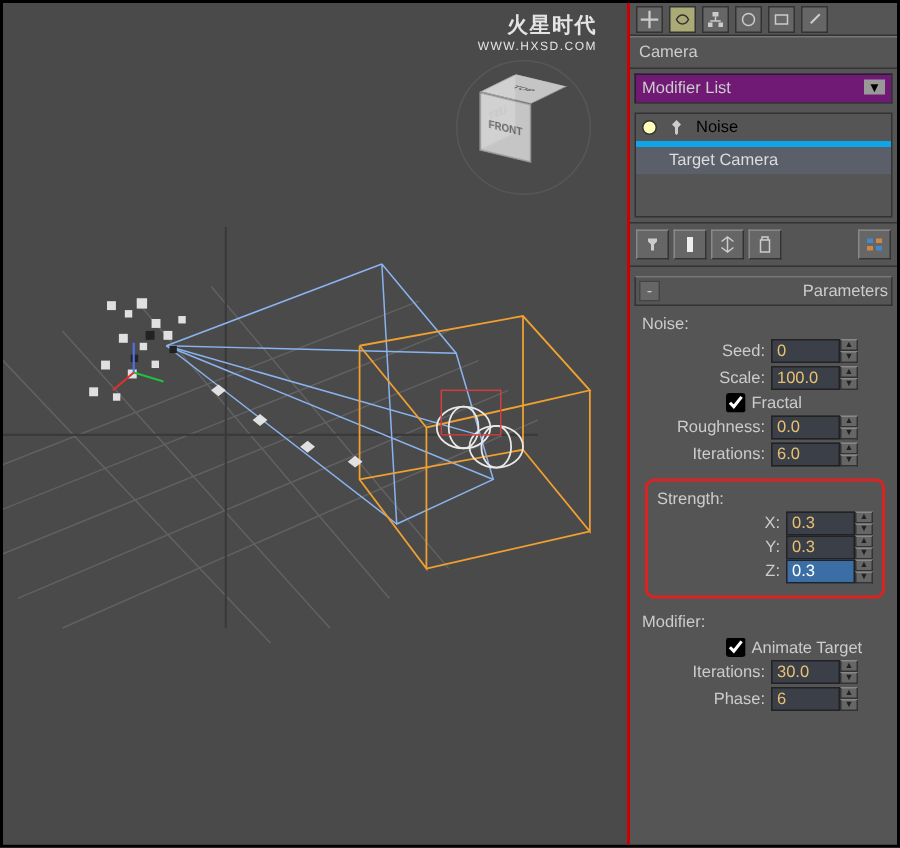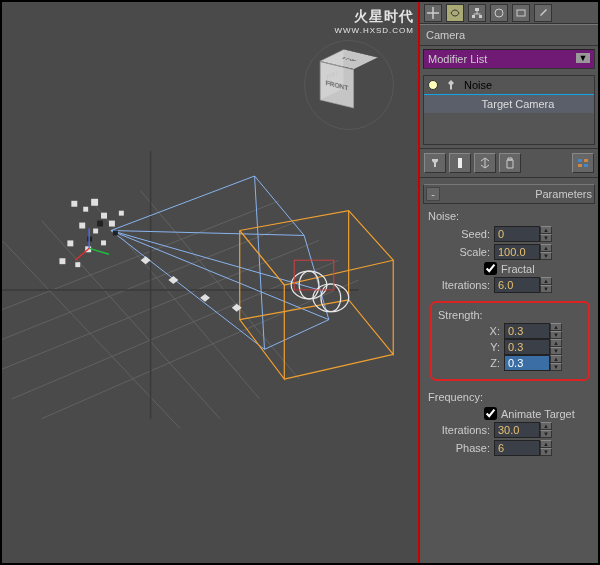--- a/index.html
+++ b/index.html
@@ -1,52 +1,52 @@
 <!DOCTYPE html>
 <html><head>
 <meta charset="utf-8">
 <style>
 *{margin:0;padding:0;box-sizing:border-box;font-family:Arial,sans-serif;font-size:11px;-webkit-user-select:none;user-select:none;}
 body{width:600px;height:565px;overflow:hidden;background:#000;position:relative;}
 .root{display:flex;width:600px;height:565px;background:#555;border:2px solid #000;}
 .viewport{flex:1;background:#4a4a4a;position:relative;overflow:hidden;}
 .sidebar{width:180px;background:#555;border-left:2px solid #c00;display:flex;flex-direction:column;}
-.watermark{position:absolute;top:6px;right:4px;color:#fff;font-size:10px;text-align:right;opacity:.85;z-index:5;}
+.watermark{position:absolute;top:6px;right:20px;color:#fff;font-size:10px;text-align:right;opacity:.85;z-index:5;}
 .watermark .cn{font-size:14px;font-weight:bold;letter-spacing:1px;}
 .watermark .en{font-size:8px;letter-spacing:1px;}
 
 .toolrow{height:22px;display:flex;align-items:center;gap:4px;padding:2px 4px;border-bottom:1px solid #333;}
 .tico{width:18px;height:18px;background:#666;border:1px solid #333;display:flex;align-items:center;justify-content:center;color:#ccc;font-size:10px;}
 .tico.active{background:#aa7;}
 .tico svg{width:12px;height:12px;}
 
 .panel-head{background:#555;color:#ccc;padding:4px 6px;border-top:1px solid #777;border-bottom:1px solid #333;}
 .mod-row{display:flex;padding:3px;}
 .mod-select{flex:1;background:#701a75;color:#ccc;border:1px solid #333;border-top-color:#222;border-left-color:#222;padding:3px 4px;position:relative;}
 .mod-select::after{content:"▼";position:absolute;right:4px;top:3px;color:#000;background:#999;width:14px;text-align:center;font-size:9px;}
 
 .stack{margin:3px;border:1px solid #333;background:#555;height:70px;}
-.stack-hdr{display:flex;align-items:center;gap:6px;padding:2px 4px;border-bottom:1px solid #0ea5e9;}
+.stack-hdr{display:flex;align-items:center;gap:6px;padding:2px 4px;border-bottom:4px solid #0ea5e9;}
 .bulb{width:10px;height:10px;border-radius:50%;background:#ffb;border:1px solid #333;}
 .pin{width:14px;height:14px;}
-.stack-item{padding:3px 4px 3px 22px;color:#ddd;text-align:center;}
+.stack-item{padding:3px 4px 3px 22px;color:#ddd;}
 .stack-item.sel{background:#5a5f6a;}
 
 .btnrow{display:flex;gap:3px;padding:4px;border-top:1px solid #333;border-bottom:1px solid #333;}
 .sbtn{width:22px;height:20px;background:#666;border:1px solid #333;border-top-color:#888;border-left-color:#888;display:flex;align-items:center;justify-content:center;}
 .sbtn svg{width:14px;height:14px;}
 .sbtn:last-child{margin-left:auto;}
 
 .rollhdr{display:flex;align-items:center;background:#555;border:1px solid #333;border-top-color:#777;margin:6px 3px 2px;padding:2px;}
 .rollmin{width:14px;height:14px;background:#666;border:1px solid #444;color:#ccc;text-align:center;line-height:12px;font-size:11px;margin-right:4px;}
 .rolltit{flex:1;text-align:right;color:#ccc;}
 
 .params{padding:2px 6px 2px 8px;color:#ccc;display:flex;flex-direction:column;gap:2px;}
 .grp-label{color:#ccc;margin:2px 0;}
-.prow{display:flex;align-items:center;gap:4px;}
+.prow{display:flex;align-items:center;gap:4px;margin-left:20px;}
 .prow .lab{width:62px;text-align:right;color:#ccc;}
 .spinner{display:flex;align-items:stretch;height:16px;}
 .spinner .val{width:46px;background:#3a3f48;color:#e8c070;border:1px solid #222;padding:1px 3px;font-size:11px;}
 .spinner .val.sel{background:#3a6ea5;color:#fff;}
 .arrows{display:flex;flex-direction:column;width:12px;}
 .arrows div{flex:1;background:#666;border:1px solid #333;border-top-color:#888;font-size:6px;color:#222;text-align:center;line-height:6px;}
 .chk{display:flex;align-items:center;gap:4px;margin-left:56px;}
 .chk input{accent-color:#000;}
 
 .strength-box{border:2px solid #d22;border-radius:6px;margin:6px 2px;padding:4px 4px 8px 6px;}
@@ -275,20 +275,30 @@
               <div>▲</div>
               <div>▼</div>
             </div>
           </div>
       </div>
       <div class="chk">
           <input type="checkbox" checked="" style="">
           <span>Fractal</span>
         </div>
       <div class="prow">
+        <div class="lab">Roughness:</div>
+        <div class="spinner">
+            <div class="val">0.0</div>
+            <div class="arrows">
+              <div>▲</div>
+              <div>▼</div>
+            </div>
+          </div>
+      </div>
+      <div class="prow">
         <div class="lab">Iterations:</div>
         <div class="spinner">
             <div class="val">6.0</div>
             <div class="arrows">
               <div>▲</div>
               <div>▼</div>
             </div>
           </div>
       </div>
 
@@ -319,21 +329,21 @@
           <div class="spinner">
               <div class="val sel">0.3</div>
               <div class="arrows">
                 <div>▲</div>
                 <div>▼</div>
               </div>
             </div>
         </div>
       </div>
 
-      <div class="grp-label">Frequency:</div>
+      <div class="grp-label">Modifier:</div>
       <div class="chk">
           <input type="checkbox" checked="" style="">
           <span>Animate Target</span>
         </div>
       <div class="prow">
         <div class="lab">Iterations:</div>
         <div class="spinner">
             <div class="val">30.0</div>
             <div class="arrows">
               <div>▲</div>

